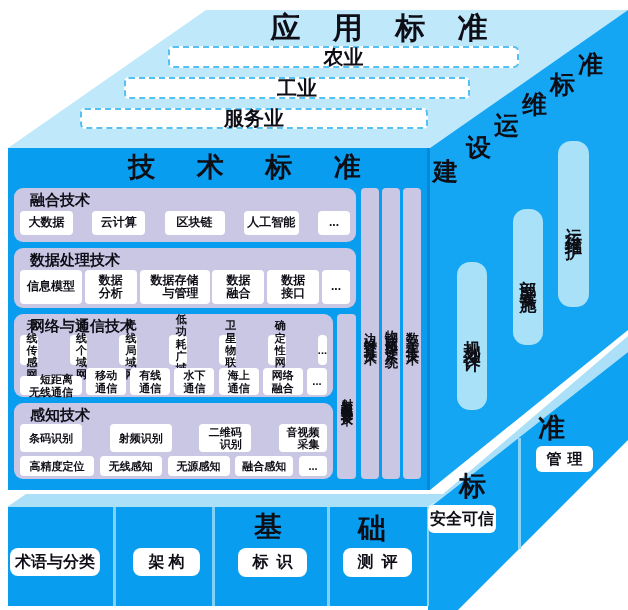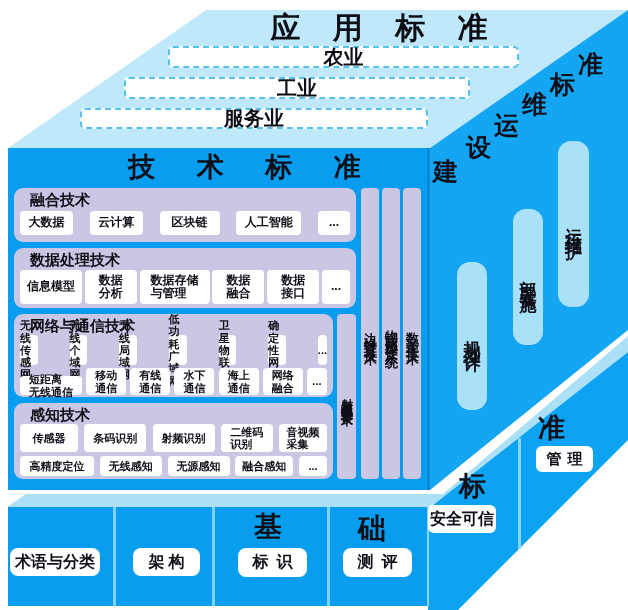--- a/index.html
+++ b/index.html
@@ -33,21 +33,21 @@
     display:flex;align-items:center;justify-content:center;
     font-size:20px;color:#0E0E16;box-sizing:border-box;
   }
 
   
   .sec{position:absolute;background:#C9C7E4;border-radius:9px;box-sizing:border-box;padding:3px 6px 8px 6px;}
   .sec-h{font-size:15px;line-height:18px;padding-left:10px;color:#0E0E16;}
   .row{display:flex;justify-content:space-between;}
   .wbox{
     background:#fff;border-radius:4px;display:flex;align-items:center;justify-content:center;
-    text-align:left;font-size:12px;line-height:1.12;white-space:pre-line;color:#0E0E16;
+    text-align:right;font-size:12px;line-height:1.12;white-space:pre-line;color:#0E0E16;
     box-sizing:border-box;
   }
   .fs11 .wbox{font-size:11px;}
 
   
   .vstrip{position:absolute;background:#C9C7E4;border-radius:4px;display:flex;align-items:center;justify-content:center;}
   .vtext{writing-mode:vertical-rl;text-orientation:upright;color:#0E0E16;}
 
   
   .pill{position:absolute;background:#A9E1F9;border-radius:13px;display:flex;align-items:center;justify-content:center;}
@@ -93,21 +93,21 @@
   <div class="abs front-face"></div>
   <div class="abs edge-front-right"></div>
   <div class="big-title" style="left:96px;top:149px;width:280px;font-size:27px;letter-spacing:17px;padding-left:17px;">技 术 标 准</div>
 
   <div class="sec" style="left:14px;top:188px;width:342px;height:54px;">
     <div class="sec-h">融合技术</div>
     <div class="row" style="height:24px;margin-top:2px;">
       <div class="wbox" style="width:53px;">大数据</div>
       <div class="wbox" style="width:53px;">云计算</div>
       <div class="wbox" style="width:60px;">区块链</div>
-      <div class="wbox" style="width:65px;">人工智能</div>
+      <div class="wbox" style="width:55px;">人工智能</div>
       <div class="wbox" style="width:32px;">...</div>
     </div>
   </div>
 
   <div class="sec" style="left:14px;top:248px;width:342px;height:60px;">
     <div class="sec-h">数据处理技术</div>
     <div class="row" style="height:34px;margin-top:1px;">
       <div class="wbox" style="width:62px;">信息模型</div>
       <div class="wbox" style="width:52px;">数据
 分析</div>
@@ -151,21 +151,20 @@
 通信</div>
       <div class="wbox" style="width:40px;">网络
 融合</div>
       <div class="wbox" style="width:20px;">...</div>
     </div>
   </div>
 
   <div class="sec fs11" style="left:14px;top:403px;width:319px;height:76px;">
     <div class="sec-h">感知技术</div>
     <div class="row" style="height:28px;">
-      <div class="wbox" style="width:58px;">传感器</div>
       <div class="wbox" style="width:62px;">条码识别</div>
       <div class="wbox" style="width:62px;">射频识别</div>
       <div class="wbox" style="width:52px;">二维码
 识别</div>
       <div class="wbox" style="width:48px;">音视频
 采集</div>
     </div>
     <div class="row" style="height:20px;margin-top:4px;">
       <div class="wbox" style="width:74px;">高精度定位</div>
       <div class="wbox" style="width:62px;">无线感知</div>

